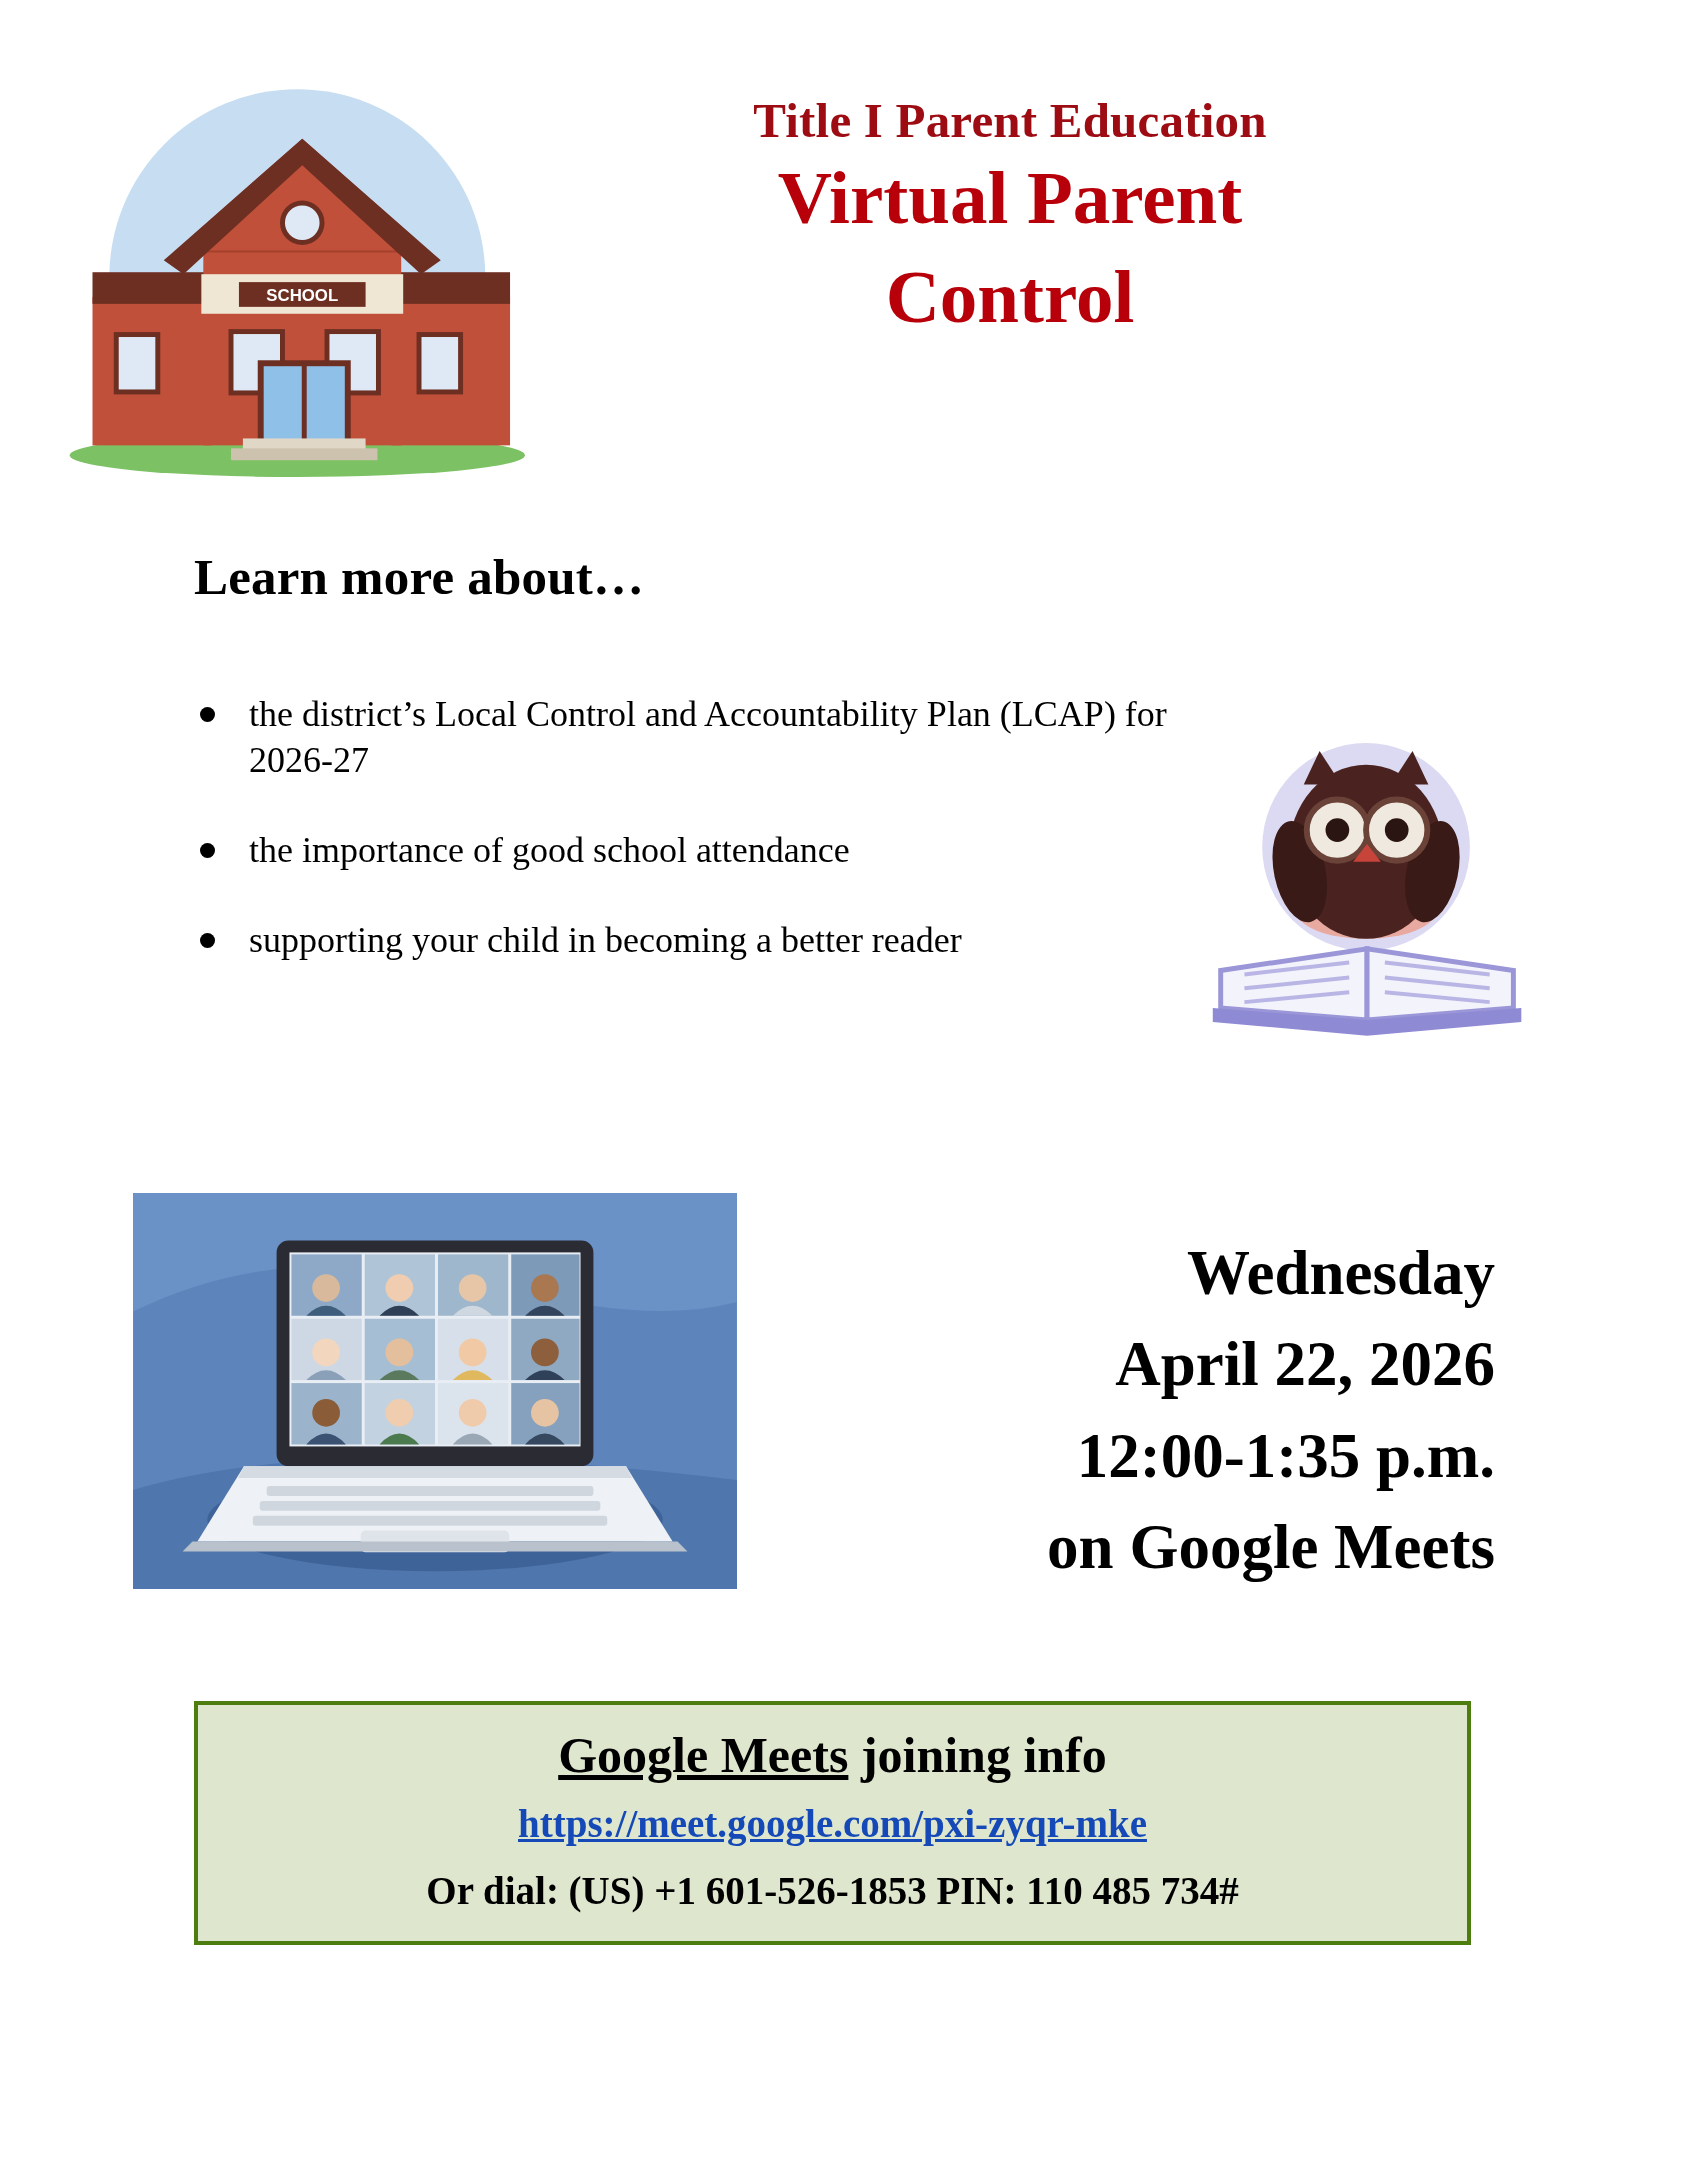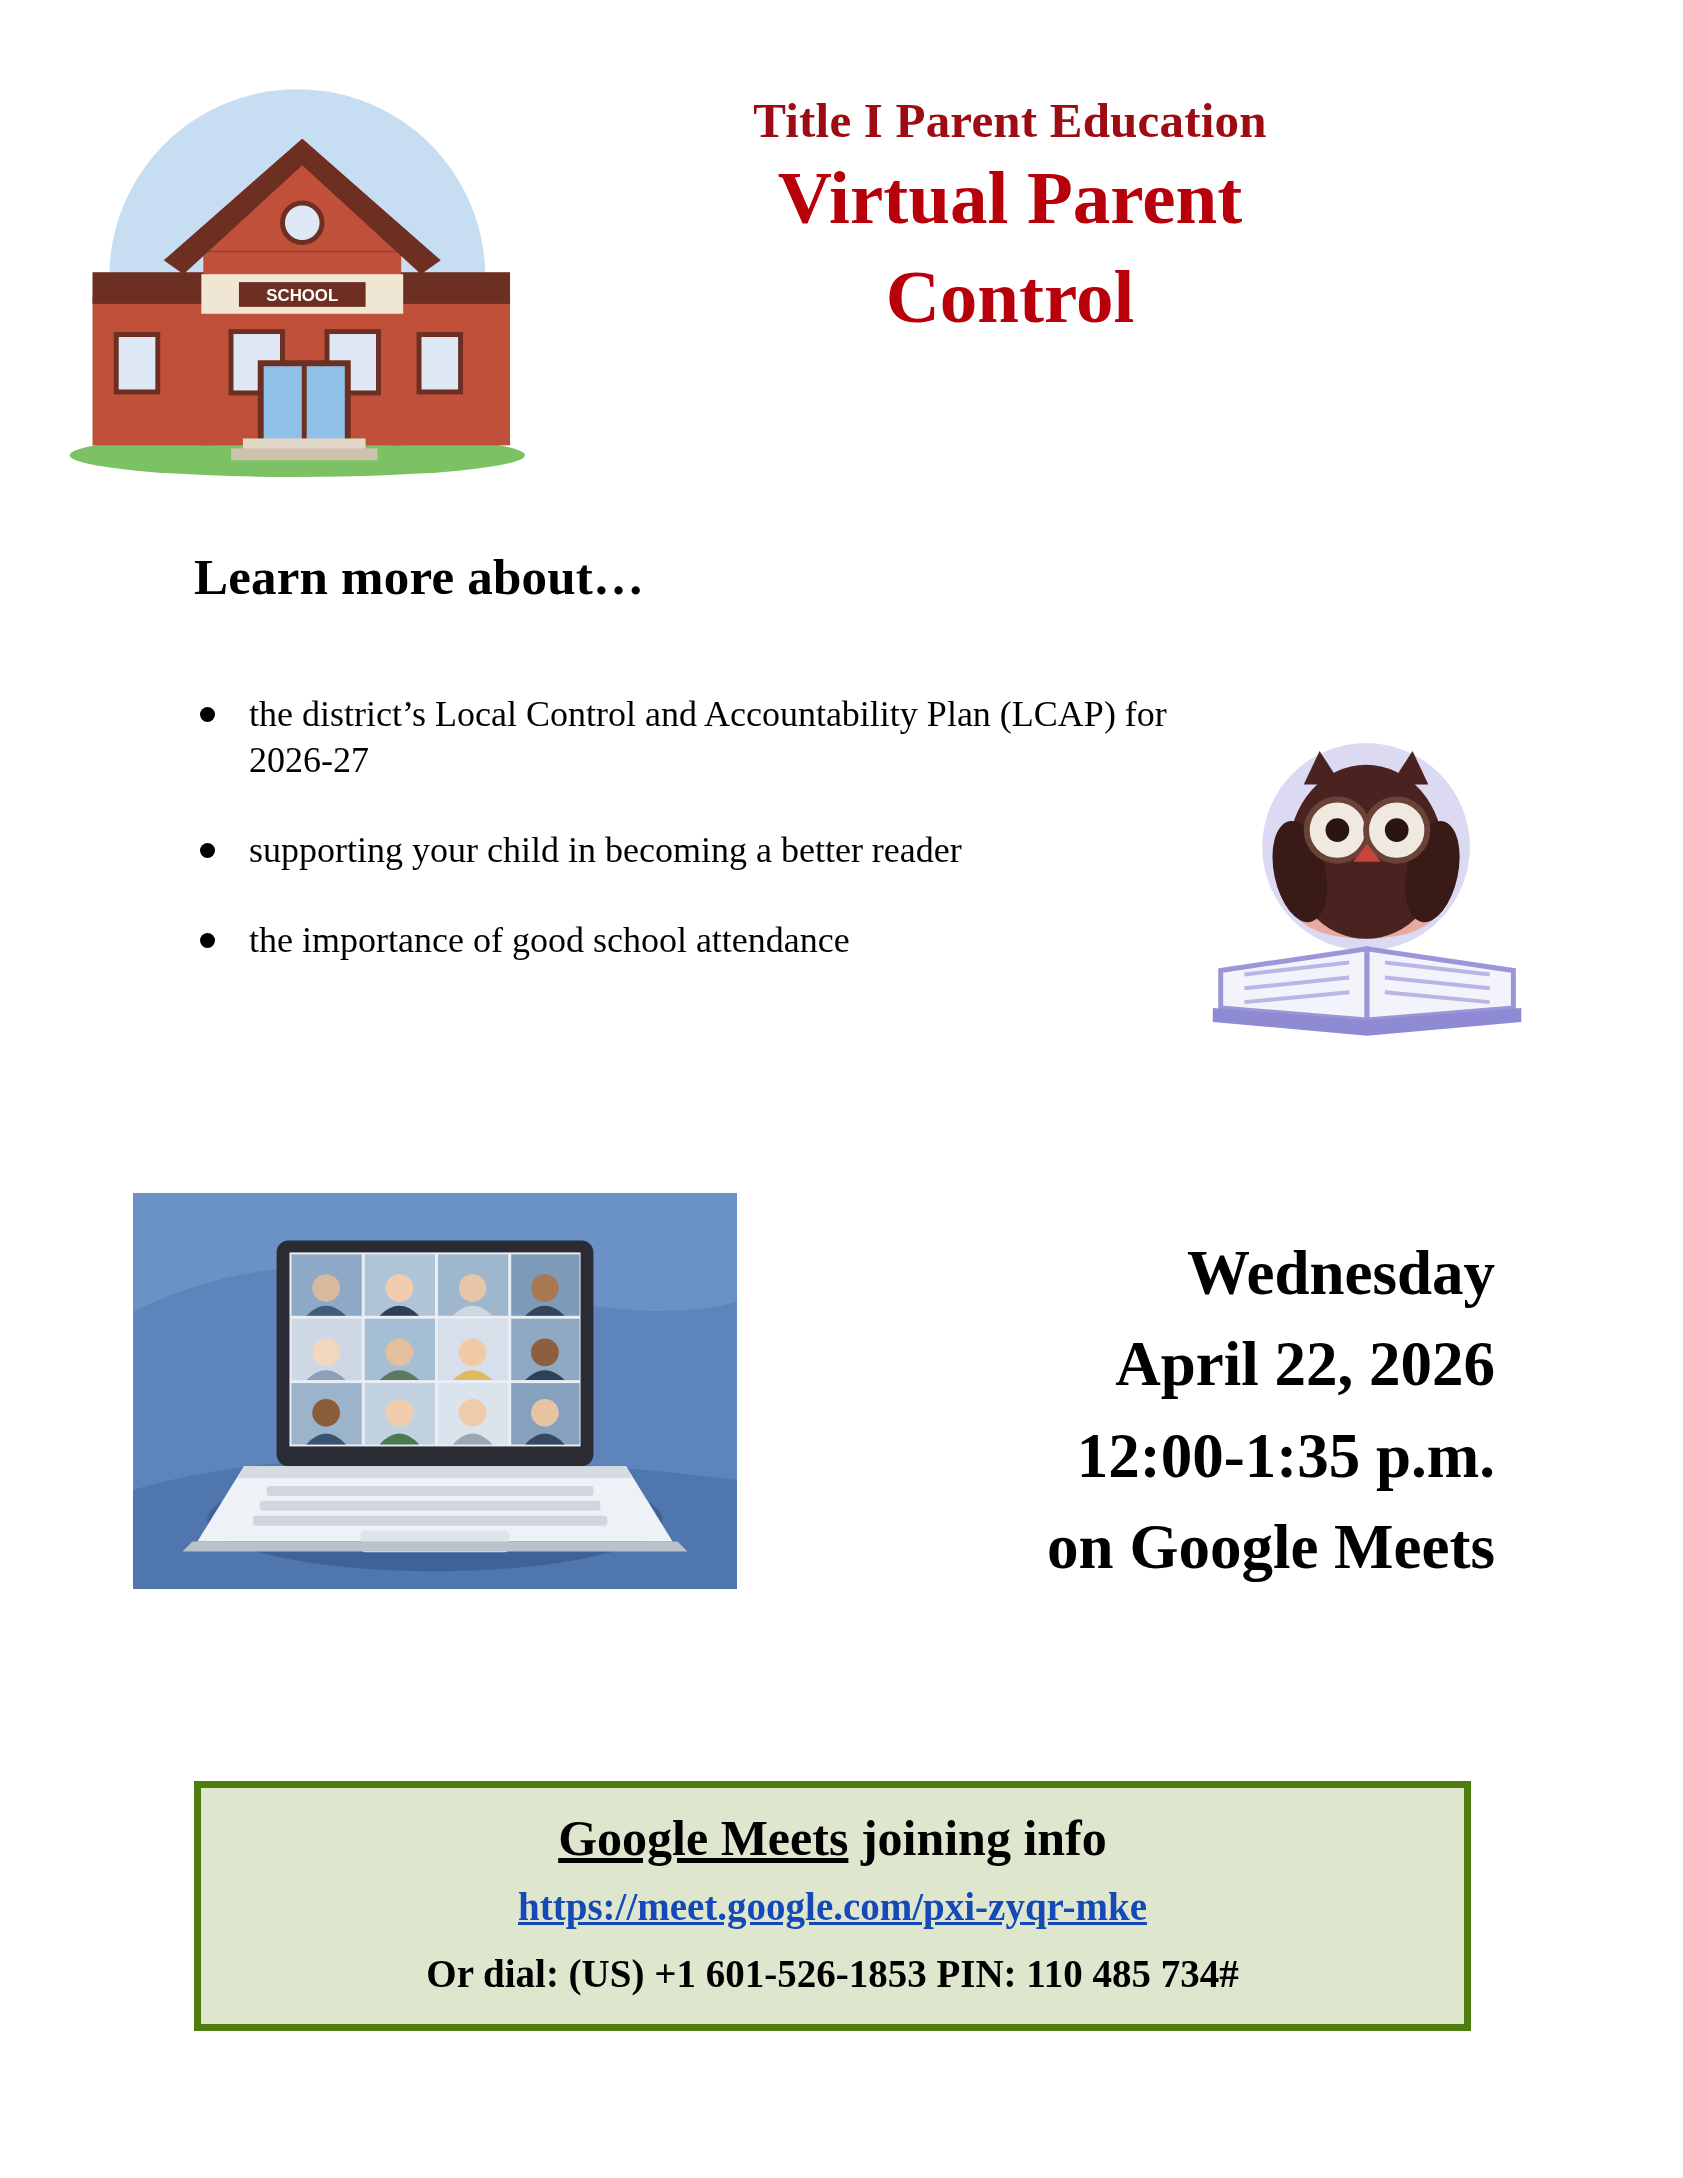--- a/index.html
+++ b/index.html
@@ -114,23 +114,23 @@
     text-align: right;
     font-size: 63px;
     font-weight: bold;
     line-height: 1.45;
   }
 
   
   .join-box {
     position: absolute;
     left: 194px;
-    top: 1781px;
+    top: 1701px;
     width: 1277px;
-    border: 7px solid #4d7c0f;
+    border: 4px solid #4d7c0f;
     background: #dee7ce;
     padding: 20px 10px 26px 10px;
     box-sizing: border-box;
     text-align: center;
   }
   .join-title {
     font-size: 50px;
     font-weight: bold;
     line-height: 1.2;
     margin-bottom: 16px;
@@ -203,25 +203,25 @@
 
 <div class="learn-heading">Learn more about…</div>
 
 <ul class="bullets">
   <li>
     <span class="dot"></span>
     <span>the district’s Local Control and Accountability Plan (LCAP) for 2026-27</span>
   </li>
   <li>
     <span class="dot"></span>
-    <span>supporting your child in becoming a better reader</span>
+    <span>the importance of good school attendance</span>
   </li>
   <li>
     <span class="dot"></span>
-    <span>the importance of good school attendance</span>
+    <span>supporting your child in becoming a better reader</span>
   </li>
 </ul>
 
 <svg class="owl-art" viewBox="0 0 360 320">
   <circle cx="175" cy="125" r="105" fill="#dcd9f2"></circle>
 
   <ellipse cx="175" cy="188" rx="72" ry="30" fill="#e8a9a0"></ellipse>
 
   <ellipse cx="175" cy="130" rx="78" ry="88" fill="#4a2320"></ellipse>
 

